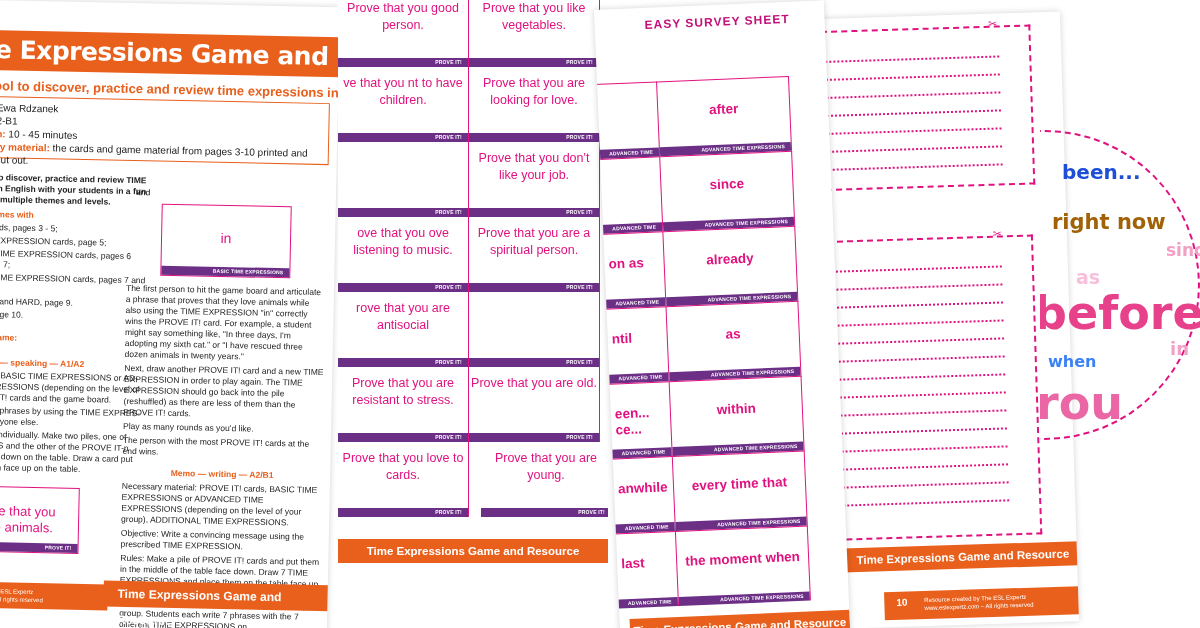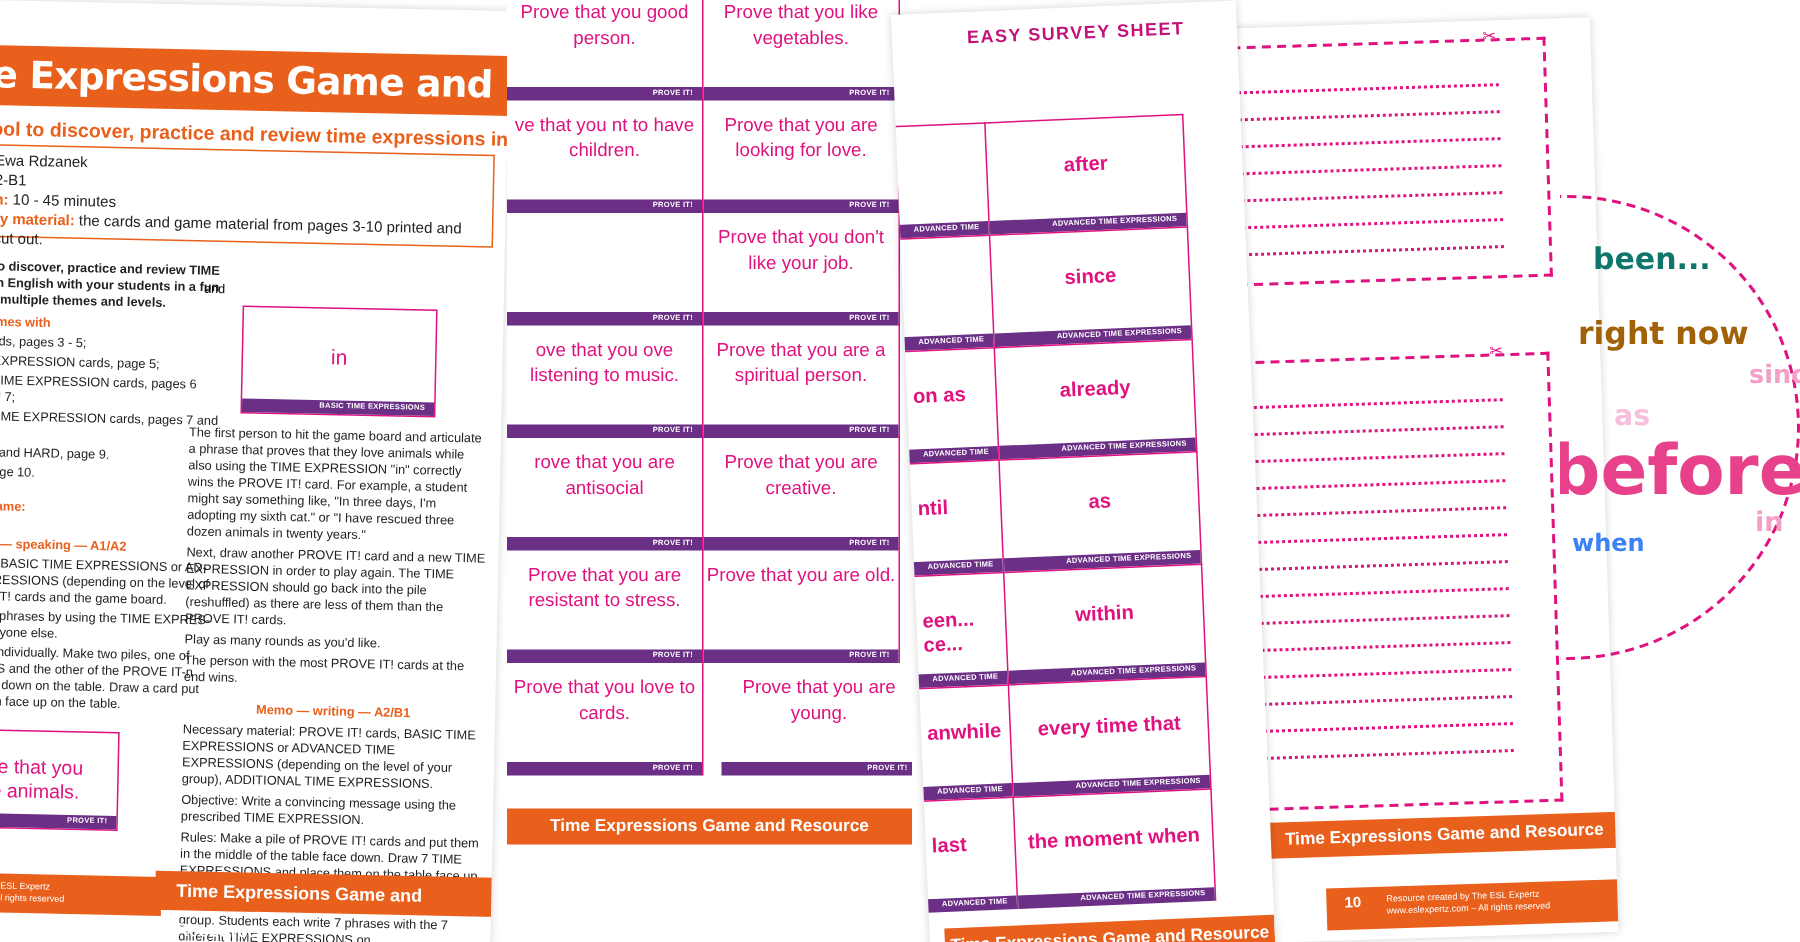--- a/index.html
+++ b/index.html
@@ -152,21 +152,20 @@
       </div>
       <div class="card" style="left: 131px; top: 225px;">
         <div class="txt">Prove that you are a spiritual person.</div>
         <div class="purple-bar">PROVE IT!</div>
       </div>
       <div class="card" style="left: 0px; top: 300px;">
         <div class="txt">rove that you are antisocial</div>
         <div class="purple-bar">PROVE IT!</div>
       </div>
       <div class="card" style="left: 131px; top: 300px;">
-        <div class="txt">Prove that you are creative.</div>
         <div class="purple-bar">PROVE IT!</div>
       </div>
       <div class="card" style="left: 0px; top: 375px;">
         <div class="txt">Prove that you are resistant to stress.</div>
         <div class="purple-bar">PROVE IT!</div>
       </div>
       <div class="card" style="left: 131px; top: 375px;">
         <div class="txt">Prove that you are old.</div>
         <div class="purple-bar">PROVE IT!</div>
       </div>
@@ -276,20 +275,21 @@
   <div class="footer orange">Time Expressions Game and Resource</div>
   <div class="footer2 orange">
     <span class="num">10</span>
     <div>Resource created by The ESL Expertz</div>
     <div>www.eslexpertz.com – All rights reserved</div>
   </div>
 </div>
 
 <div class="page" id="p5">
   <div class="circle"></div>
-  <div class="w" style="left:22px;top:30px;font-size:20px;color:#0f766e">been...</div>
+  <div class="w" style="left:22px;top:30px;font-size:20px;color:#1d4ed8">been...</div>
   <div class="w" style="left:12px;top:80px;font-size:21px;color:#a16207">right now</div>
   <div class="w" style="left:126px;top:110px;font-size:17px;color:#f3a0c6">since</div>
   <div class="w" style="left:36px;top:136px;font-size:19px;color:#f6c0da">as</div>
   <div class="w" style="left:-6px;top:156px;font-size:46px;color:#e8418c">before</div>
   <div class="w" style="left:8px;top:222px;font-size:16px;color:#3b82f6">when</div>
   <div class="w" style="left:130px;top:208px;font-size:18px;color:#f3a0c6">in</div>
+  <div class="w" style="left:-4px;top:246px;font-size:46px;color:#ea66a4">rou</div>
 </div>
 
 </body></html>

